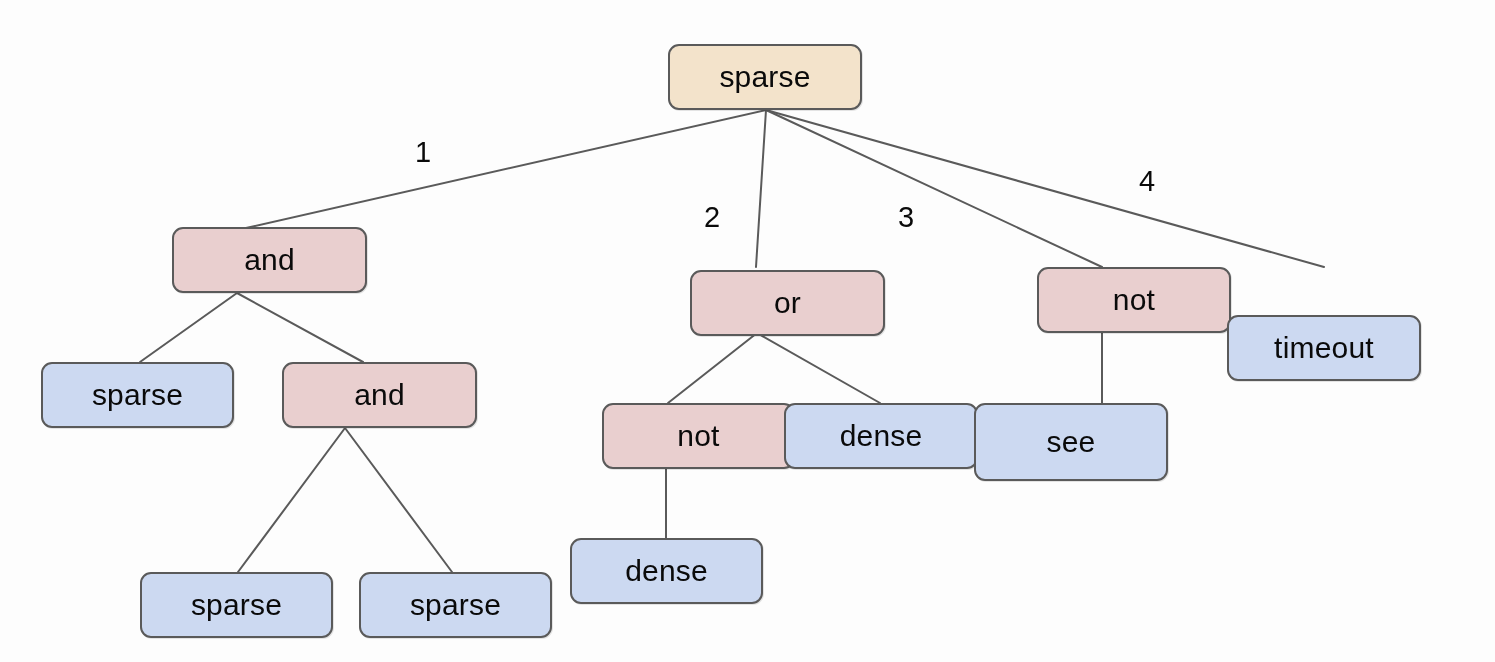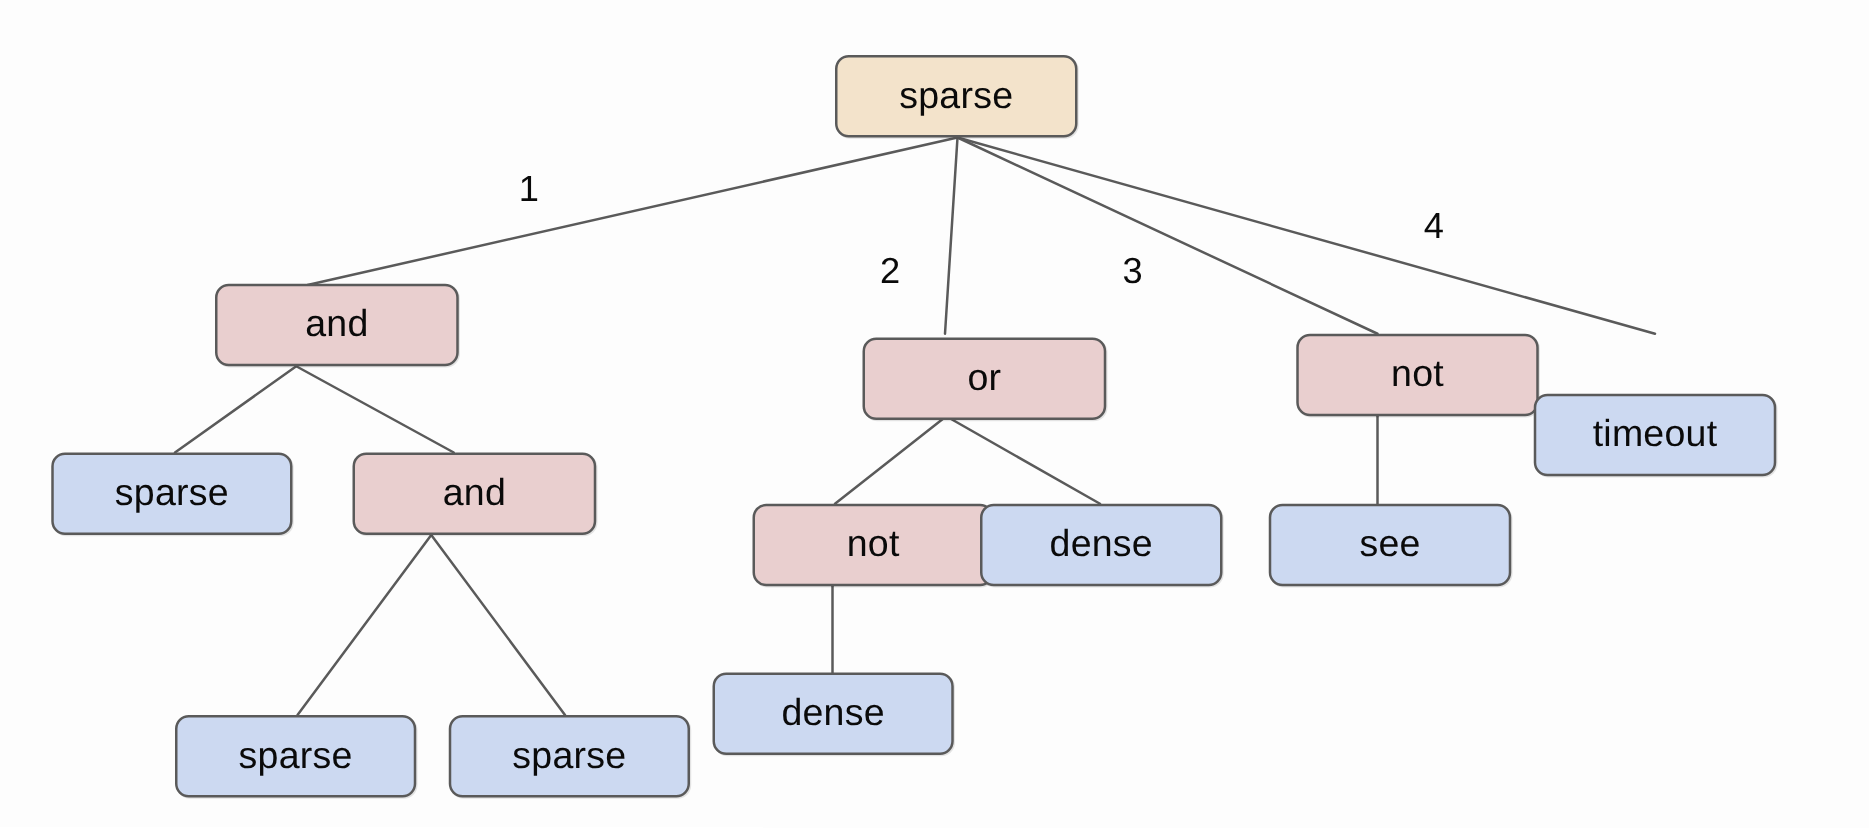--- a/index.html
+++ b/index.html
@@ -73,21 +73,21 @@
   <div id="node-layer">
       <div class="node root" style="left: 668px; top: 44px; width: 194px; height: 66px;">sparse</div>
       <div class="node op" style="left: 140px; top: 227px; width: 195px; height: 66px;">and</div>
       <div class="node op" style="left: 658px; top: 270px; width: 195px; height: 66px;">or</div>
       <div class="node op" style="left: 1005px; top: 267px; width: 194px; height: 66px;">not</div>
       <div class="node leaf" style="left: 1227px; top: 267px; width: 194px; height: 66px; margin-top: 48px;">timeout</div>
       <div class="node leaf" style="left: 41px; top: 362px; width: 193px; height: 66px;">sparse</div>
       <div class="node op" style="left: 250px; top: 362px; width: 195px; height: 66px;">and</div>
       <div class="node op" style="left: 570px; top: 403px; width: 193px; height: 66px;">not</div>
       <div class="node leaf" style="left: 784px; top: 403px; width: 194px; height: 66px;">dense</div>
-      <div class="node leaf" style="left: 1015px; top: 403px; width: 194px; height: 66px;">see</div>
+      <div class="node leaf" style="left: 974px; top: 403px; width: 194px; height: 78px;">see</div>
       <div class="node leaf" style="left: 570px; top: 538px; width: 193px; height: 66px;">dense</div>
       <div class="node leaf" style="left: 140px; top: 572px; width: 193px; height: 66px;">sparse</div>
       <div class="node leaf" style="left: 359px; top: 572px; width: 193px; height: 66px;">sparse</div>
     </div>
   <div id="label-layer">
       <div class="edge-label" style="left: 415px; top: 138px;">1</div>
       <div class="edge-label" style="left: 704px; top: 203px;">2</div>
       <div class="edge-label" style="left: 898px; top: 203px;">3</div>
       <div class="edge-label" style="left: 1139px; top: 167px;">4</div>
     </div>

